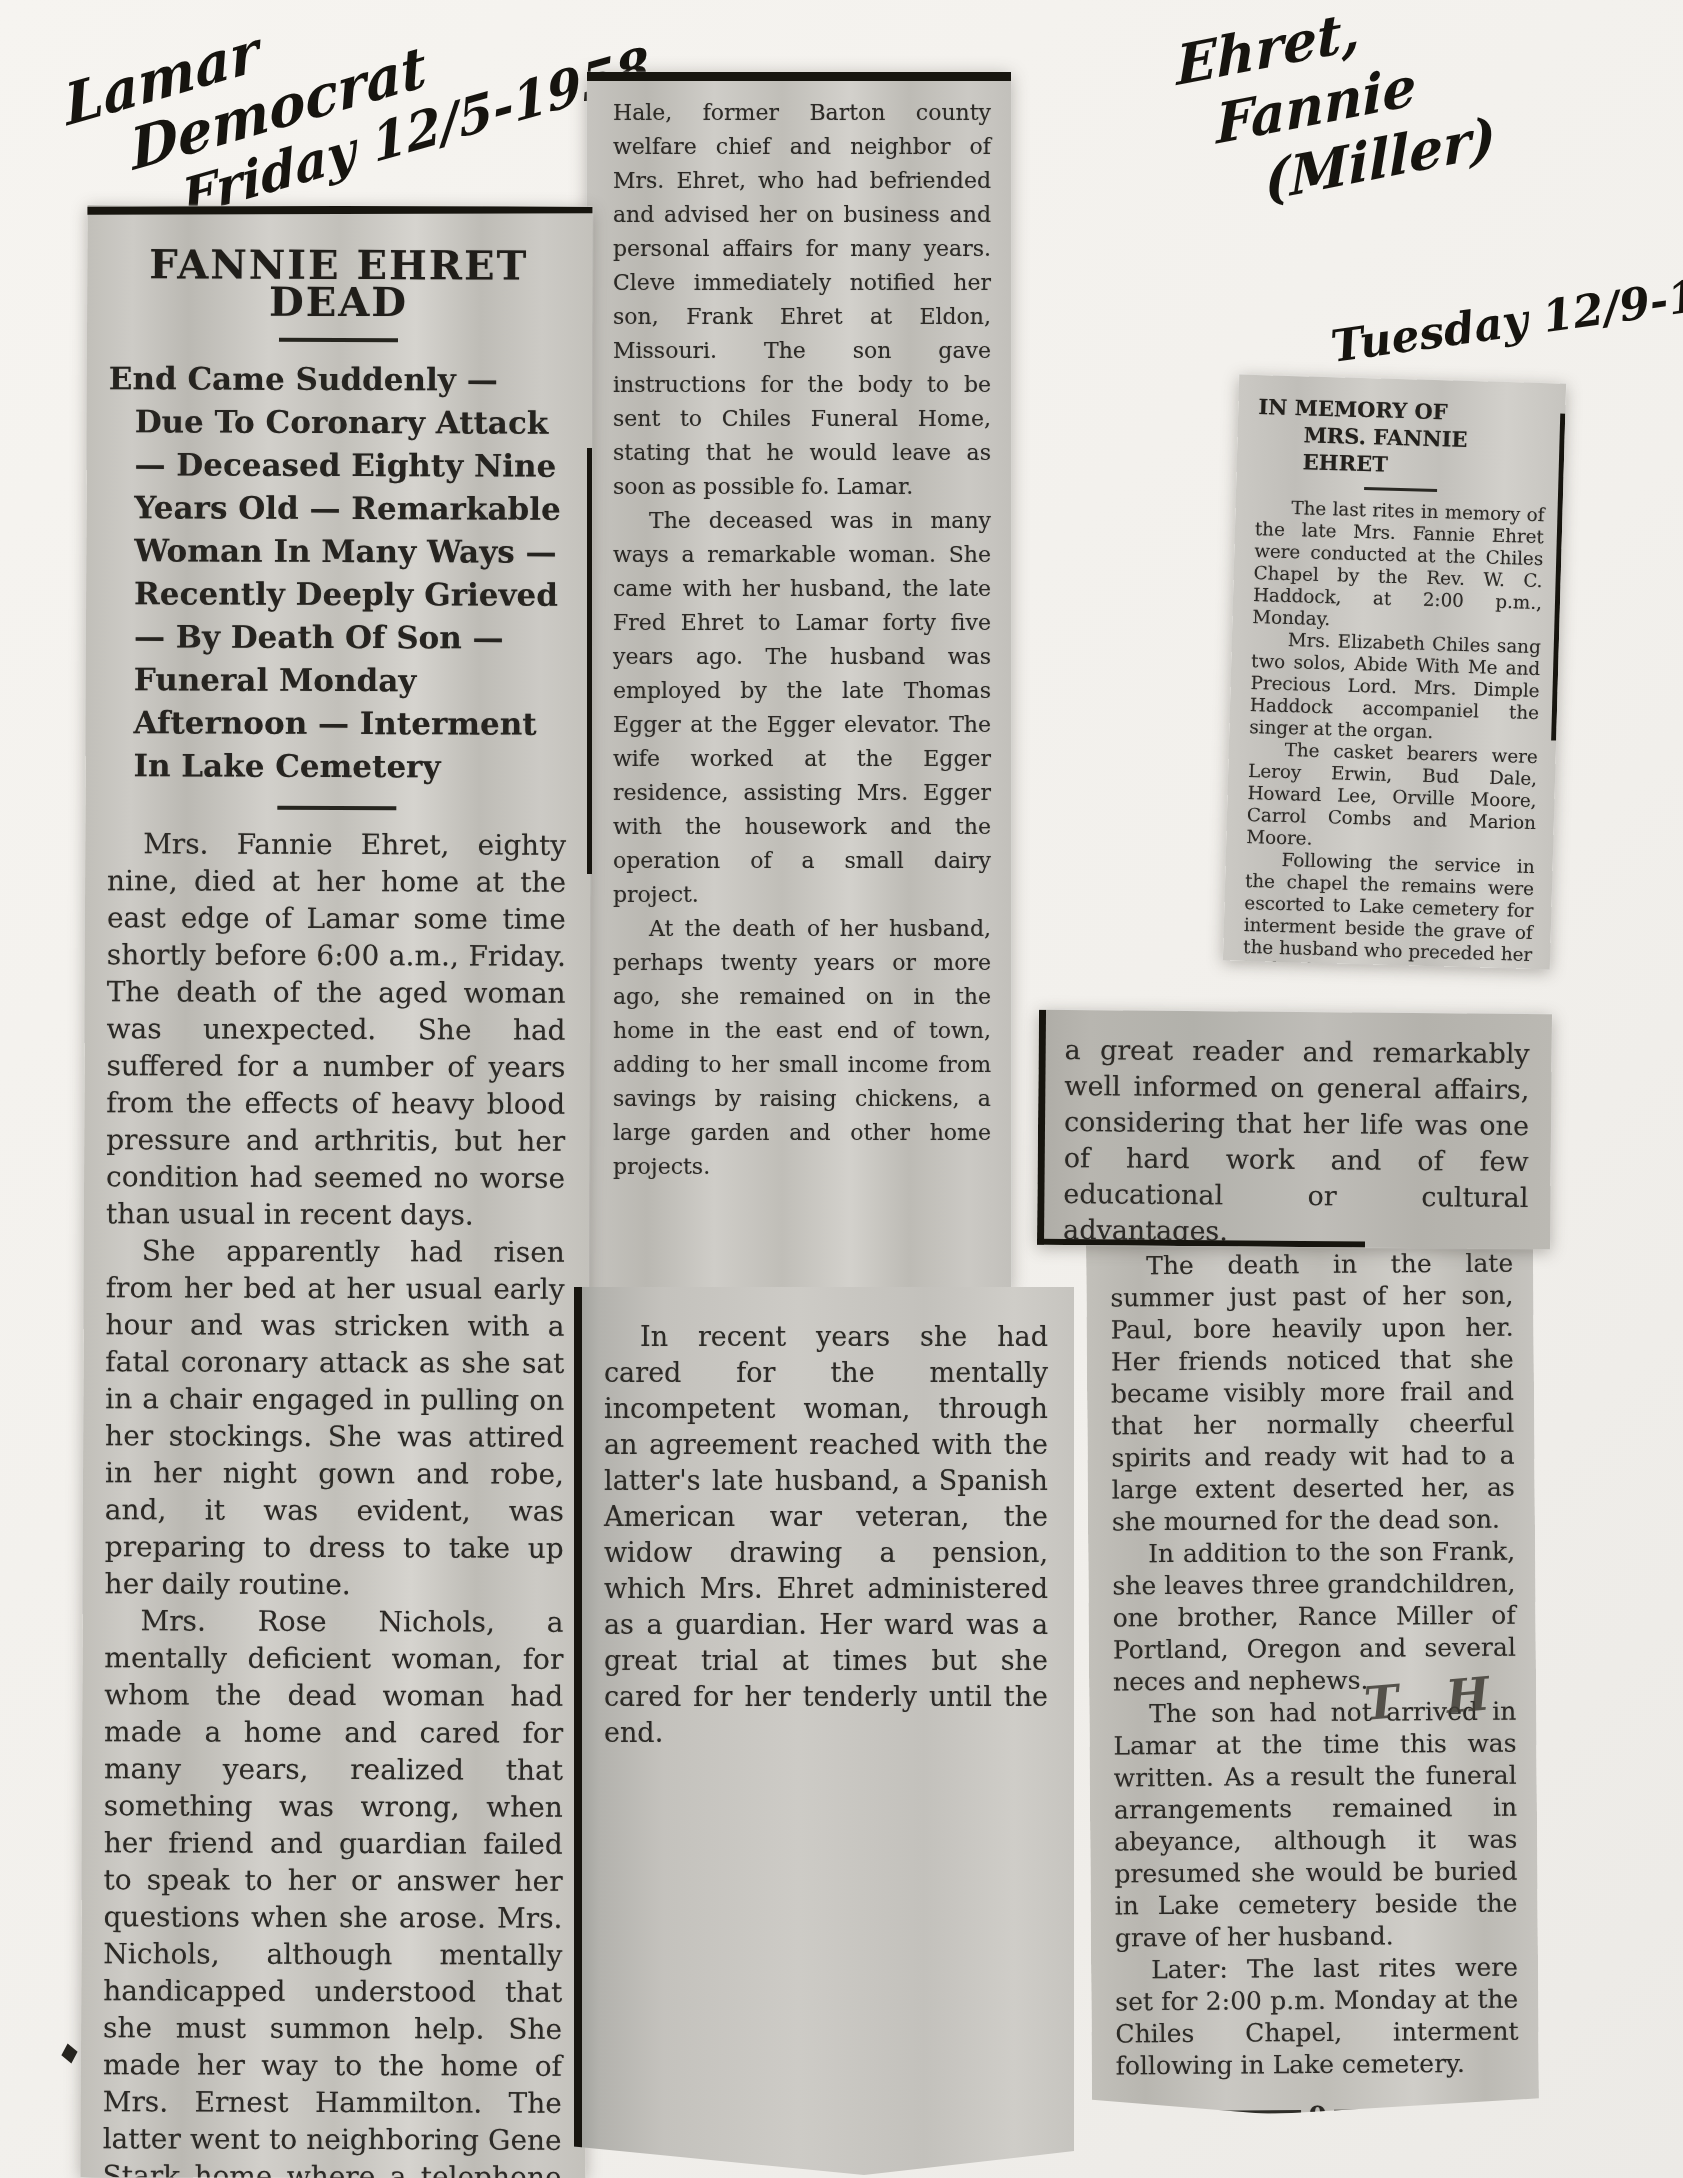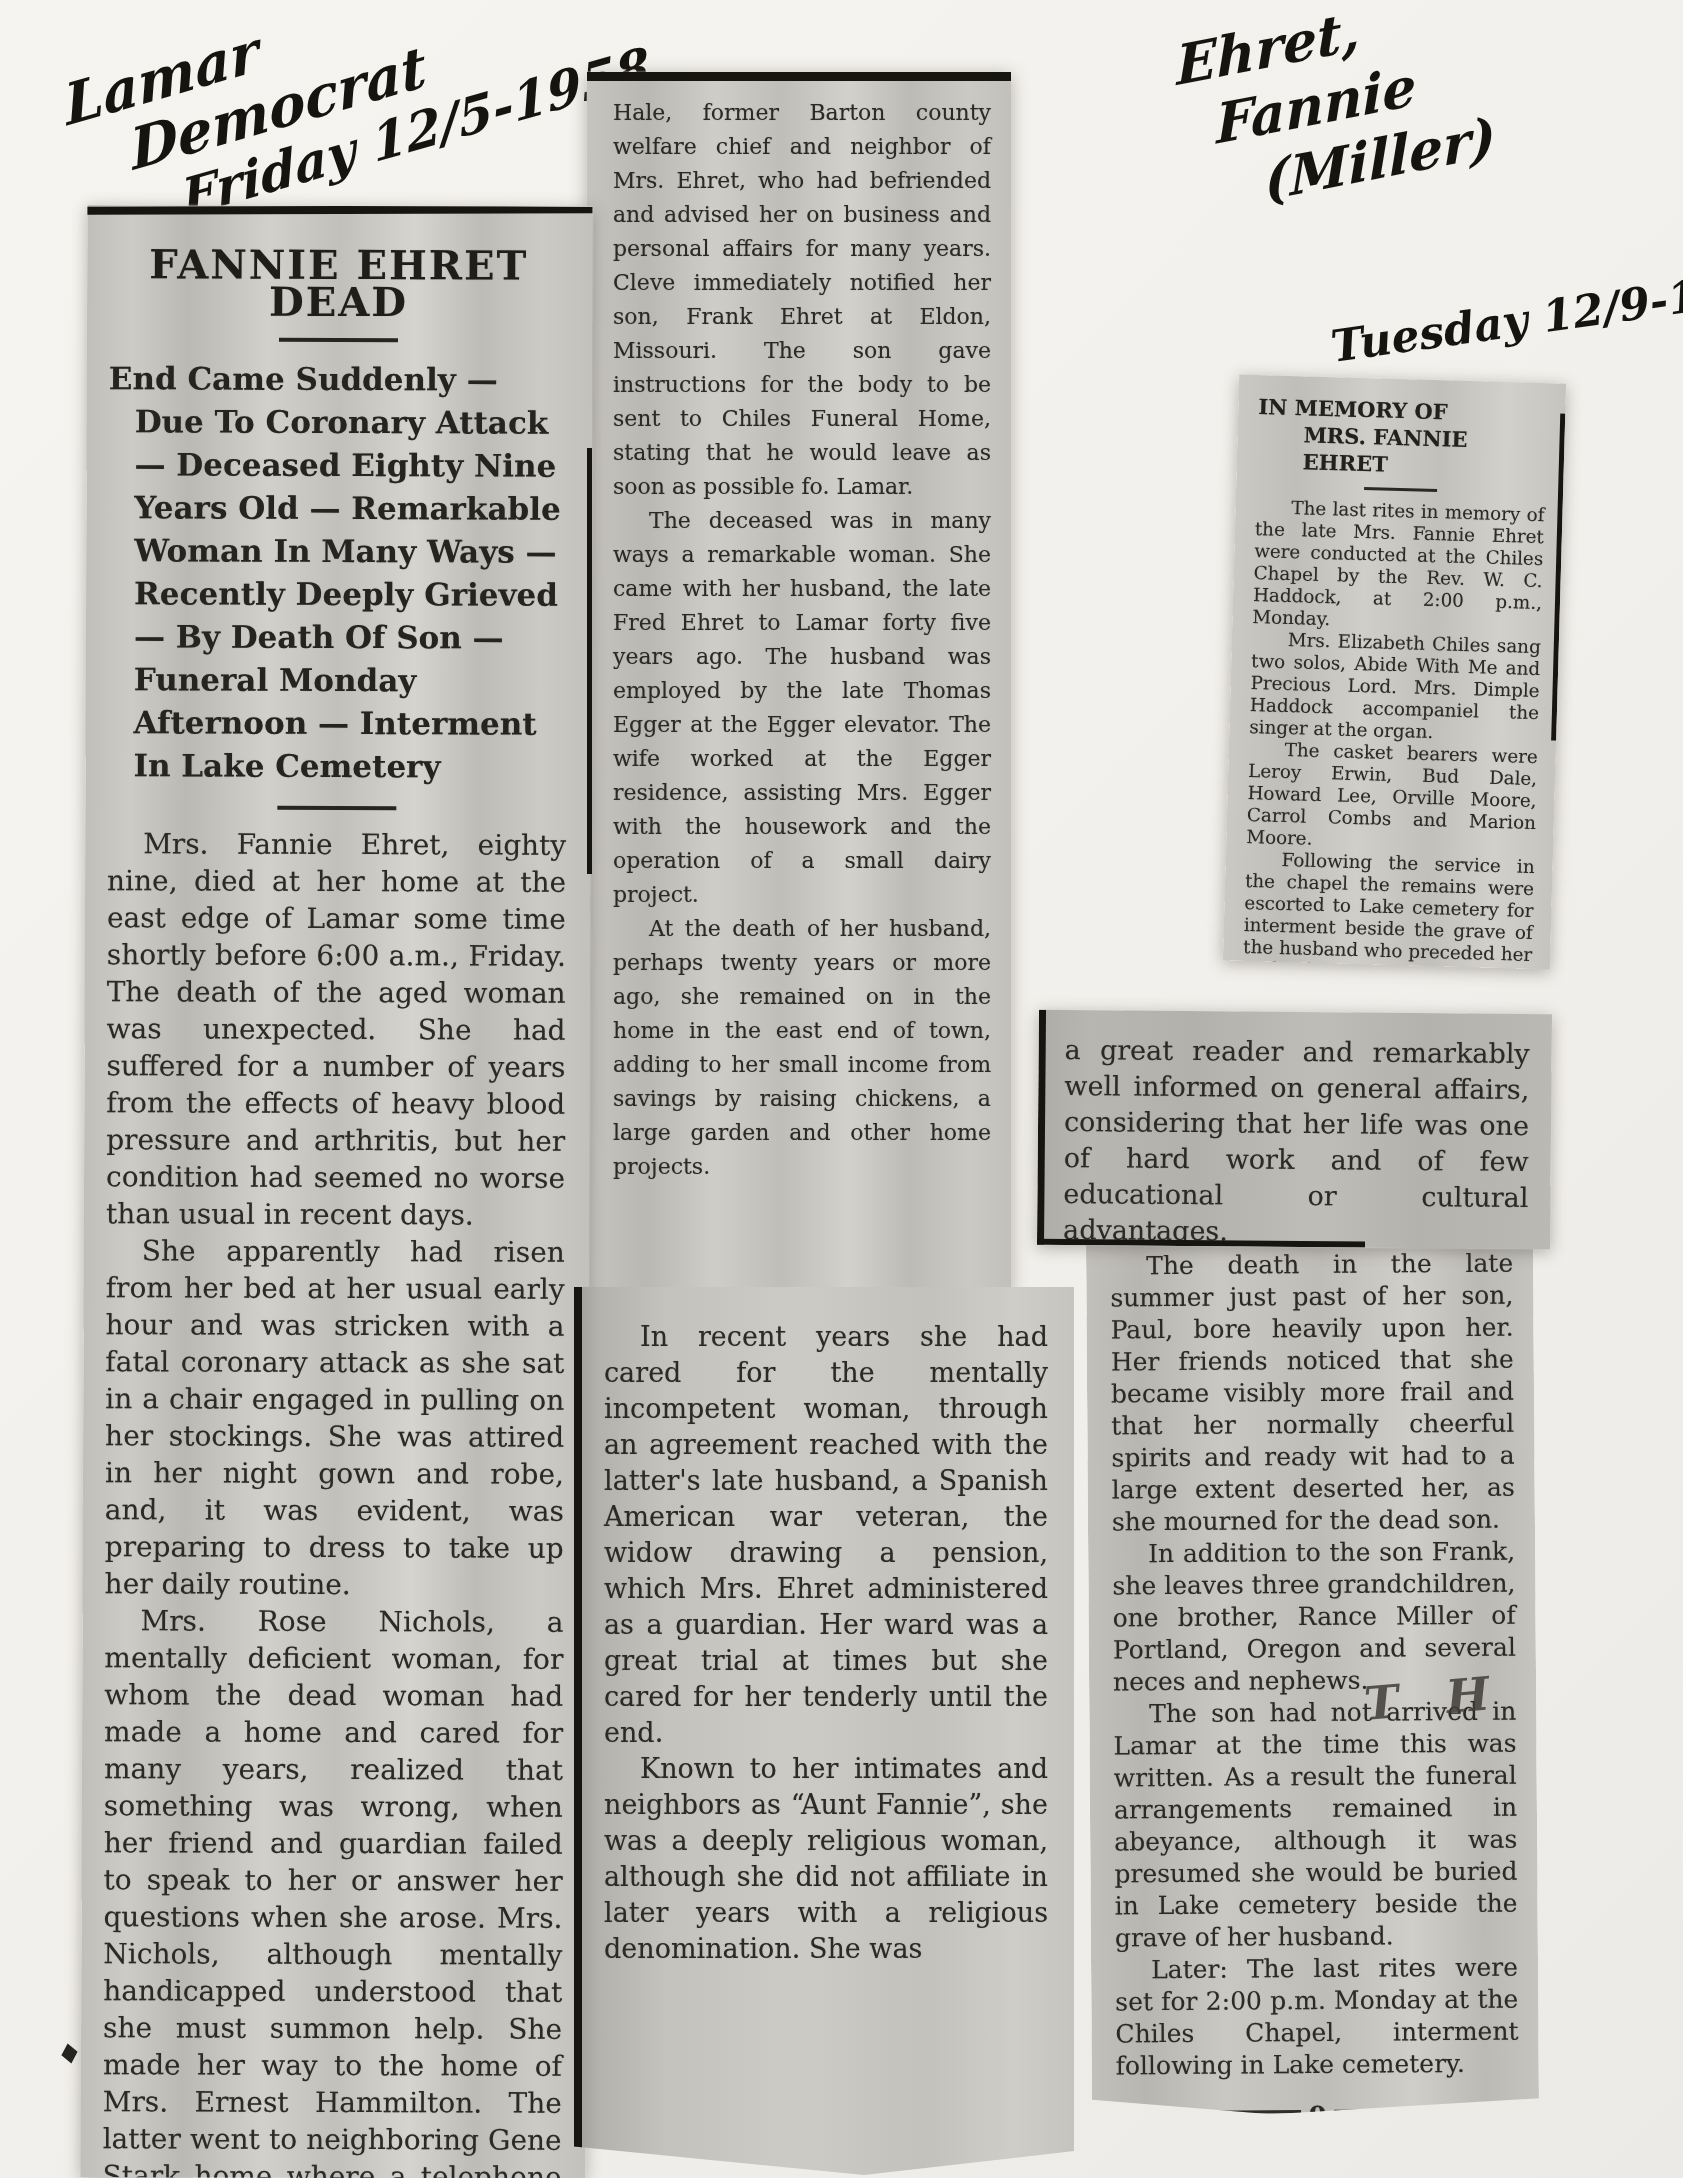--- a/index.html
+++ b/index.html
@@ -143,21 +143,20 @@
     <div class="rule"></div>
     <p>Mrs. Fannie Ehret, eighty nine, died at her home at the east edge of Lamar some time shortly before 6:00 a.m., Friday. The death of the aged woman was unexpected. She had suffered for a number of years from the effects of heavy blood pressure and arthritis, but her condition had seemed no worse than usual in recent days.</p>
     <p>She apparently had risen from her bed at her usual early hour and was stricken with a fatal coronary attack as she sat in a chair engaged in pulling on her stockings. She was attired in her night gown and robe, and, it was evident, was preparing to dress to take up her daily routine.</p>
     <p>Mrs. Rose Nichols, a mentally deficient woman, for whom the dead woman had made a home and cared for many years, realized that something was wrong, when her friend and guardian failed to speak to her or answer her questions when she arose. Mrs. Nichols, although mentally handicapped understood that she must summon help. She made her way to the home of Mrs. Ernest Hammilton. The latter went to neighboring Gene Stark home where a telephone was available.</p>
 
   </section>
 
   <section class="clip clip-col3">
     <div class="edge edge-left"></div>
     <p>In recent years she had cared for the mentally incompetent woman, through an agreement reached with the latter's late husband, a Spanish American war veteran, the widow drawing a pension, which Mrs. Ehret administered as a guardian. Her ward was a great trial at times but she cared for her tenderly until the end.</p>
-    <p>Known to her intimates and neighbors as “Aunt Fannie”, she was a deeply religious woman, although she did not affiliate in later years with a religious denomination. She was</p>
   </section>
 
   <section class="clip clip-col4">
     <p>The death in the late summer just past of her son, Paul, bore heavily upon her. Her friends noticed that she became visibly more frail and that her normally cheerful spirits and ready wit had to a large extent deserted her, as she mourned for the dead son.</p>
     <p>In addition to the son Frank, she leaves three grandchildren, one brother, Rance Miller of Portland, Oregon and several neces and nephews.</p>
     <p>The son had not arrived in Lamar at the time this was written. As a result the funeral arrangements remained in abeyance, although it was presumed she would be buried in Lake cemetery beside the grave of her husband.</p>
     <p>Later: The last rites were set for 2:00 p.m. Monday at the Chiles Chapel, interment following in Lake cemetery.</p>
     <div class="end-mark">
       <span>o</span>
     </div>

